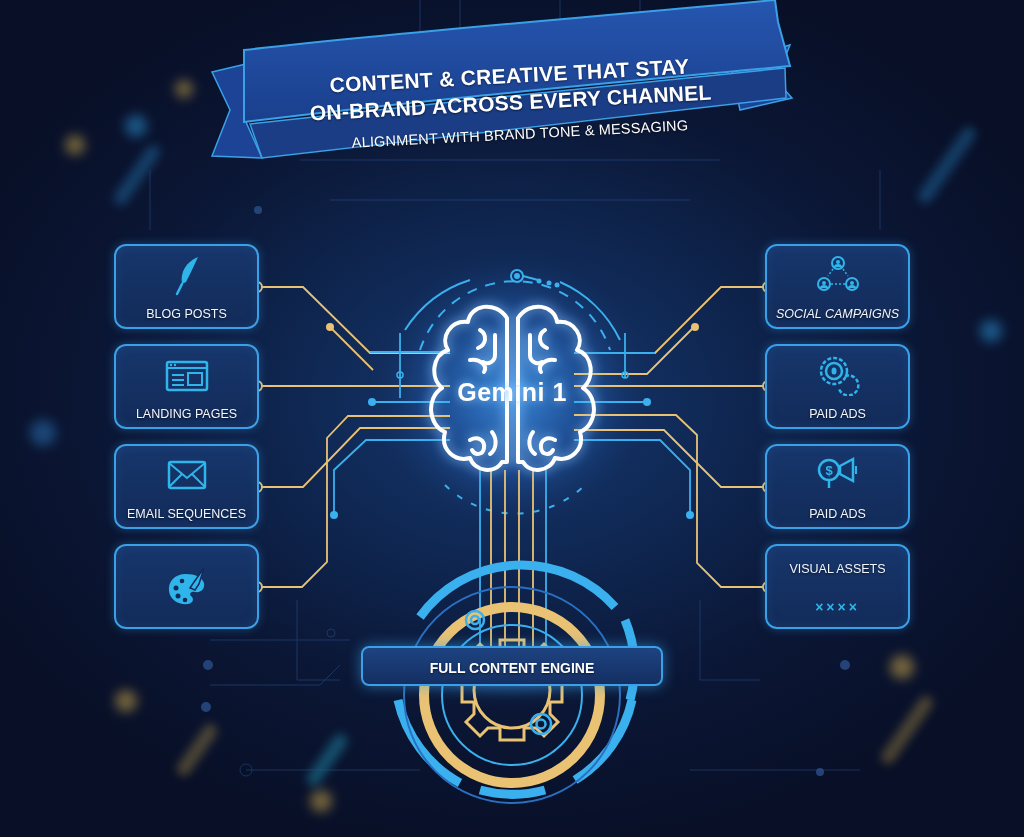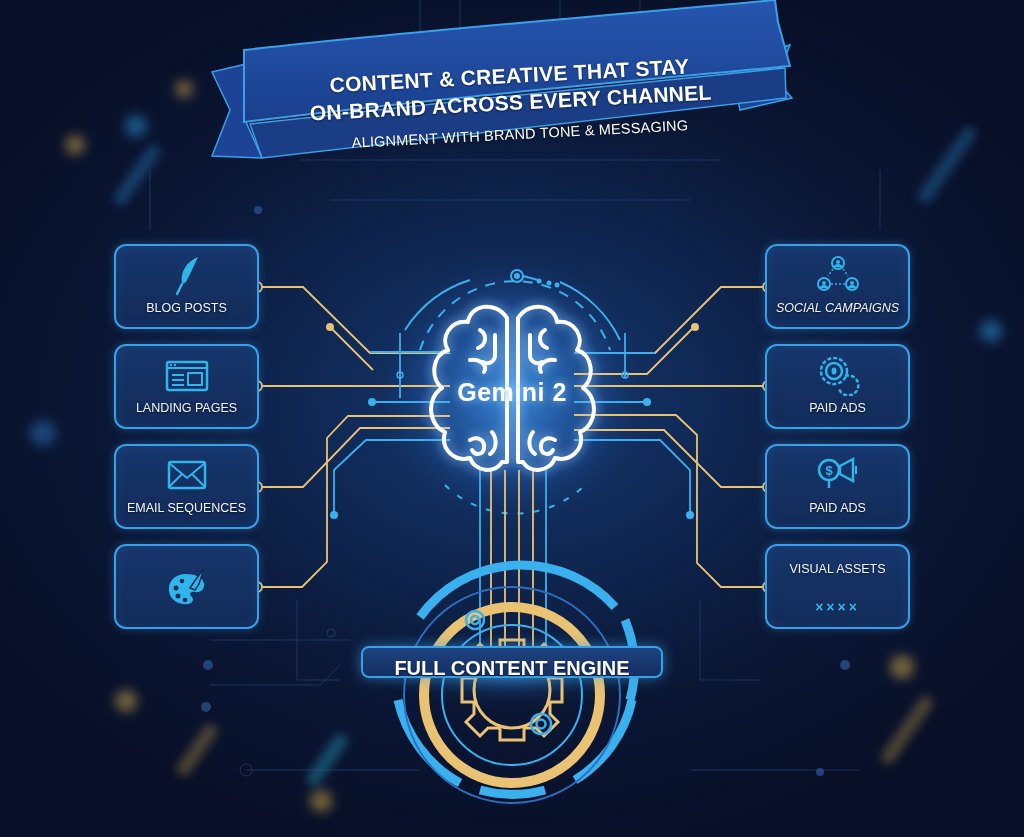--- a/index.html
+++ b/index.html
@@ -30,43 +30,43 @@
   
   .card {
     position: absolute; width: 145px; height: 85px;
     border: 2px solid #3aa0e8; border-radius: 12px;
     background: linear-gradient(180deg, #17366c 0%, #122b59 100%);
     box-shadow: 0 0 10px rgba(58,160,232,.35), inset 0 0 12px rgba(58,160,232,.12);
     box-sizing: border-box;
   }
   .card .icon { position: absolute; left: 50%; transform: translateX(-50%); top: 8px; width: 46px; height: 42px; }
   .card .label {
-    position: absolute; left: 0; right: 0; bottom: 12px; text-align: center;
+    position: absolute; left: 0; right: 0; bottom: 6px; text-align: center;
     font-size: 12.5px; font-weight: normal; text-transform: uppercase; color: #f2f6ff;
     text-shadow: 0 1px 2px rgba(0,0,0,.6);
   }
   .card .label.top { top: 16px; bottom: auto; }
   .card .xmarks {
     position: absolute; left: 0; right: 0; bottom: 12px; text-align: center;
     color: #2fb5ea; font-size: 14px; font-weight: bold; letter-spacing: 3px;
   }
 
   
   .brain-label {
     position: absolute; left: 420px; top: 378px; width: 184px; text-align: center;
     font-size: 25px; font-weight: bold; letter-spacing: .5px; color: #fff;
     text-shadow: 0 0 10px rgba(140,200,255,.9);
   }
   .engine-label {
-    position: absolute; left: 361px; top: 646px; width: 302px; height: 32px;
+    position: absolute; left: 361px; top: 646px; width: 302px; height: 40px;
     border: 2px solid #3aa0e8; border-radius: 8px; box-sizing: border-box;
     background: linear-gradient(180deg, #1d4381 0%, #152f62 100%);
     box-shadow: 0 0 14px rgba(58,160,232,.6);
     text-align: center; line-height: 40px;
-    font-size: 20px; font-weight: bold; color: #fff; text-transform: uppercase;
+    font-size: 14px; font-weight: bold; color: #fff; text-transform: uppercase;
     text-shadow: 0 1px 2px rgba(0,0,0,.6);
   }
 </style>
 </head>
 <body>
 
 <div class="bokeh" style="left:175px;top:80px;width:18px;height:18px;background:#c9a64a;"></div>
 <div class="bokeh" style="left:65px;top:135px;width:20px;height:20px;background:#c9a64a;"></div>
 <div class="bokeh" style="left:125px;top:115px;width:22px;height:22px;background:#2a8fd0;"></div>
 <div class="bokeh" style="left:115px;top:690px;width:22px;height:22px;background:#c9a64a;"></div>
@@ -314,14 +314,14 @@
     <path d="M41 12 V20" stroke="#2fb5ea" stroke-width="2"></path>
   </svg>
   <div class="label">Paid Ads</div>
 </div>
 
 <div class="card" style="left:765px;top:544px;">
   <div class="label top">Visual Assets</div>
   <div class="xmarks">××××</div>
 </div>
 
-<div class="brain-label">Gemini 2</div>
+<div class="brain-label">Gemini 1</div>
 <div class="engine-label">Full Content Engine</div>
 
 </body></html>

